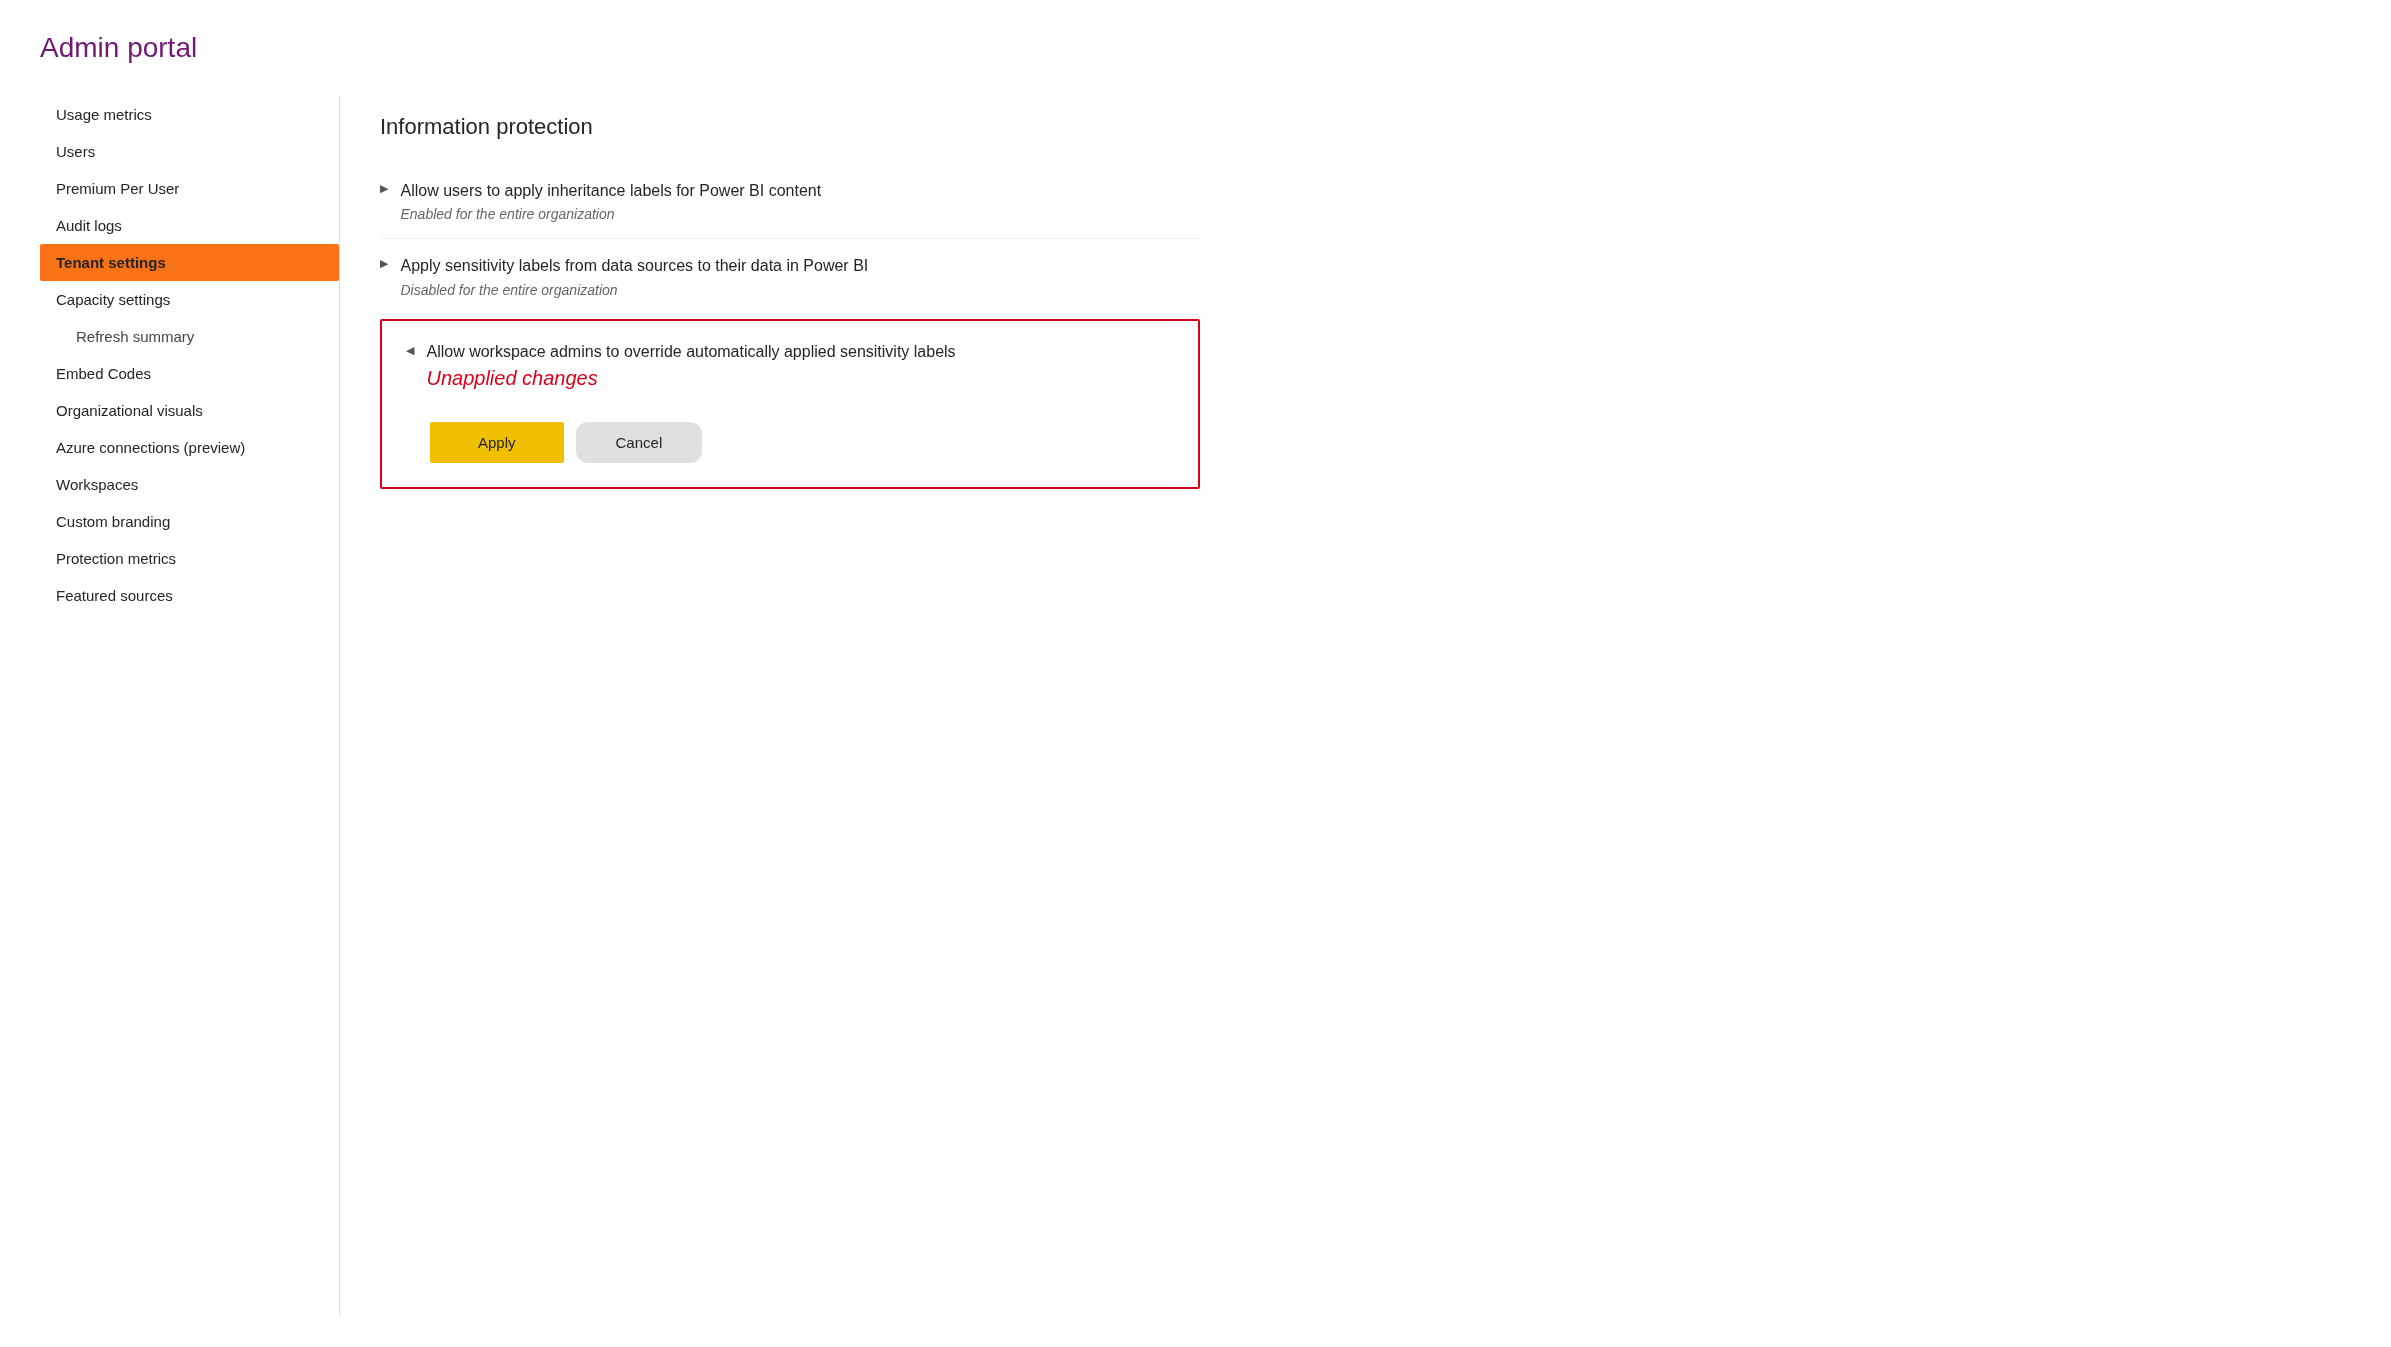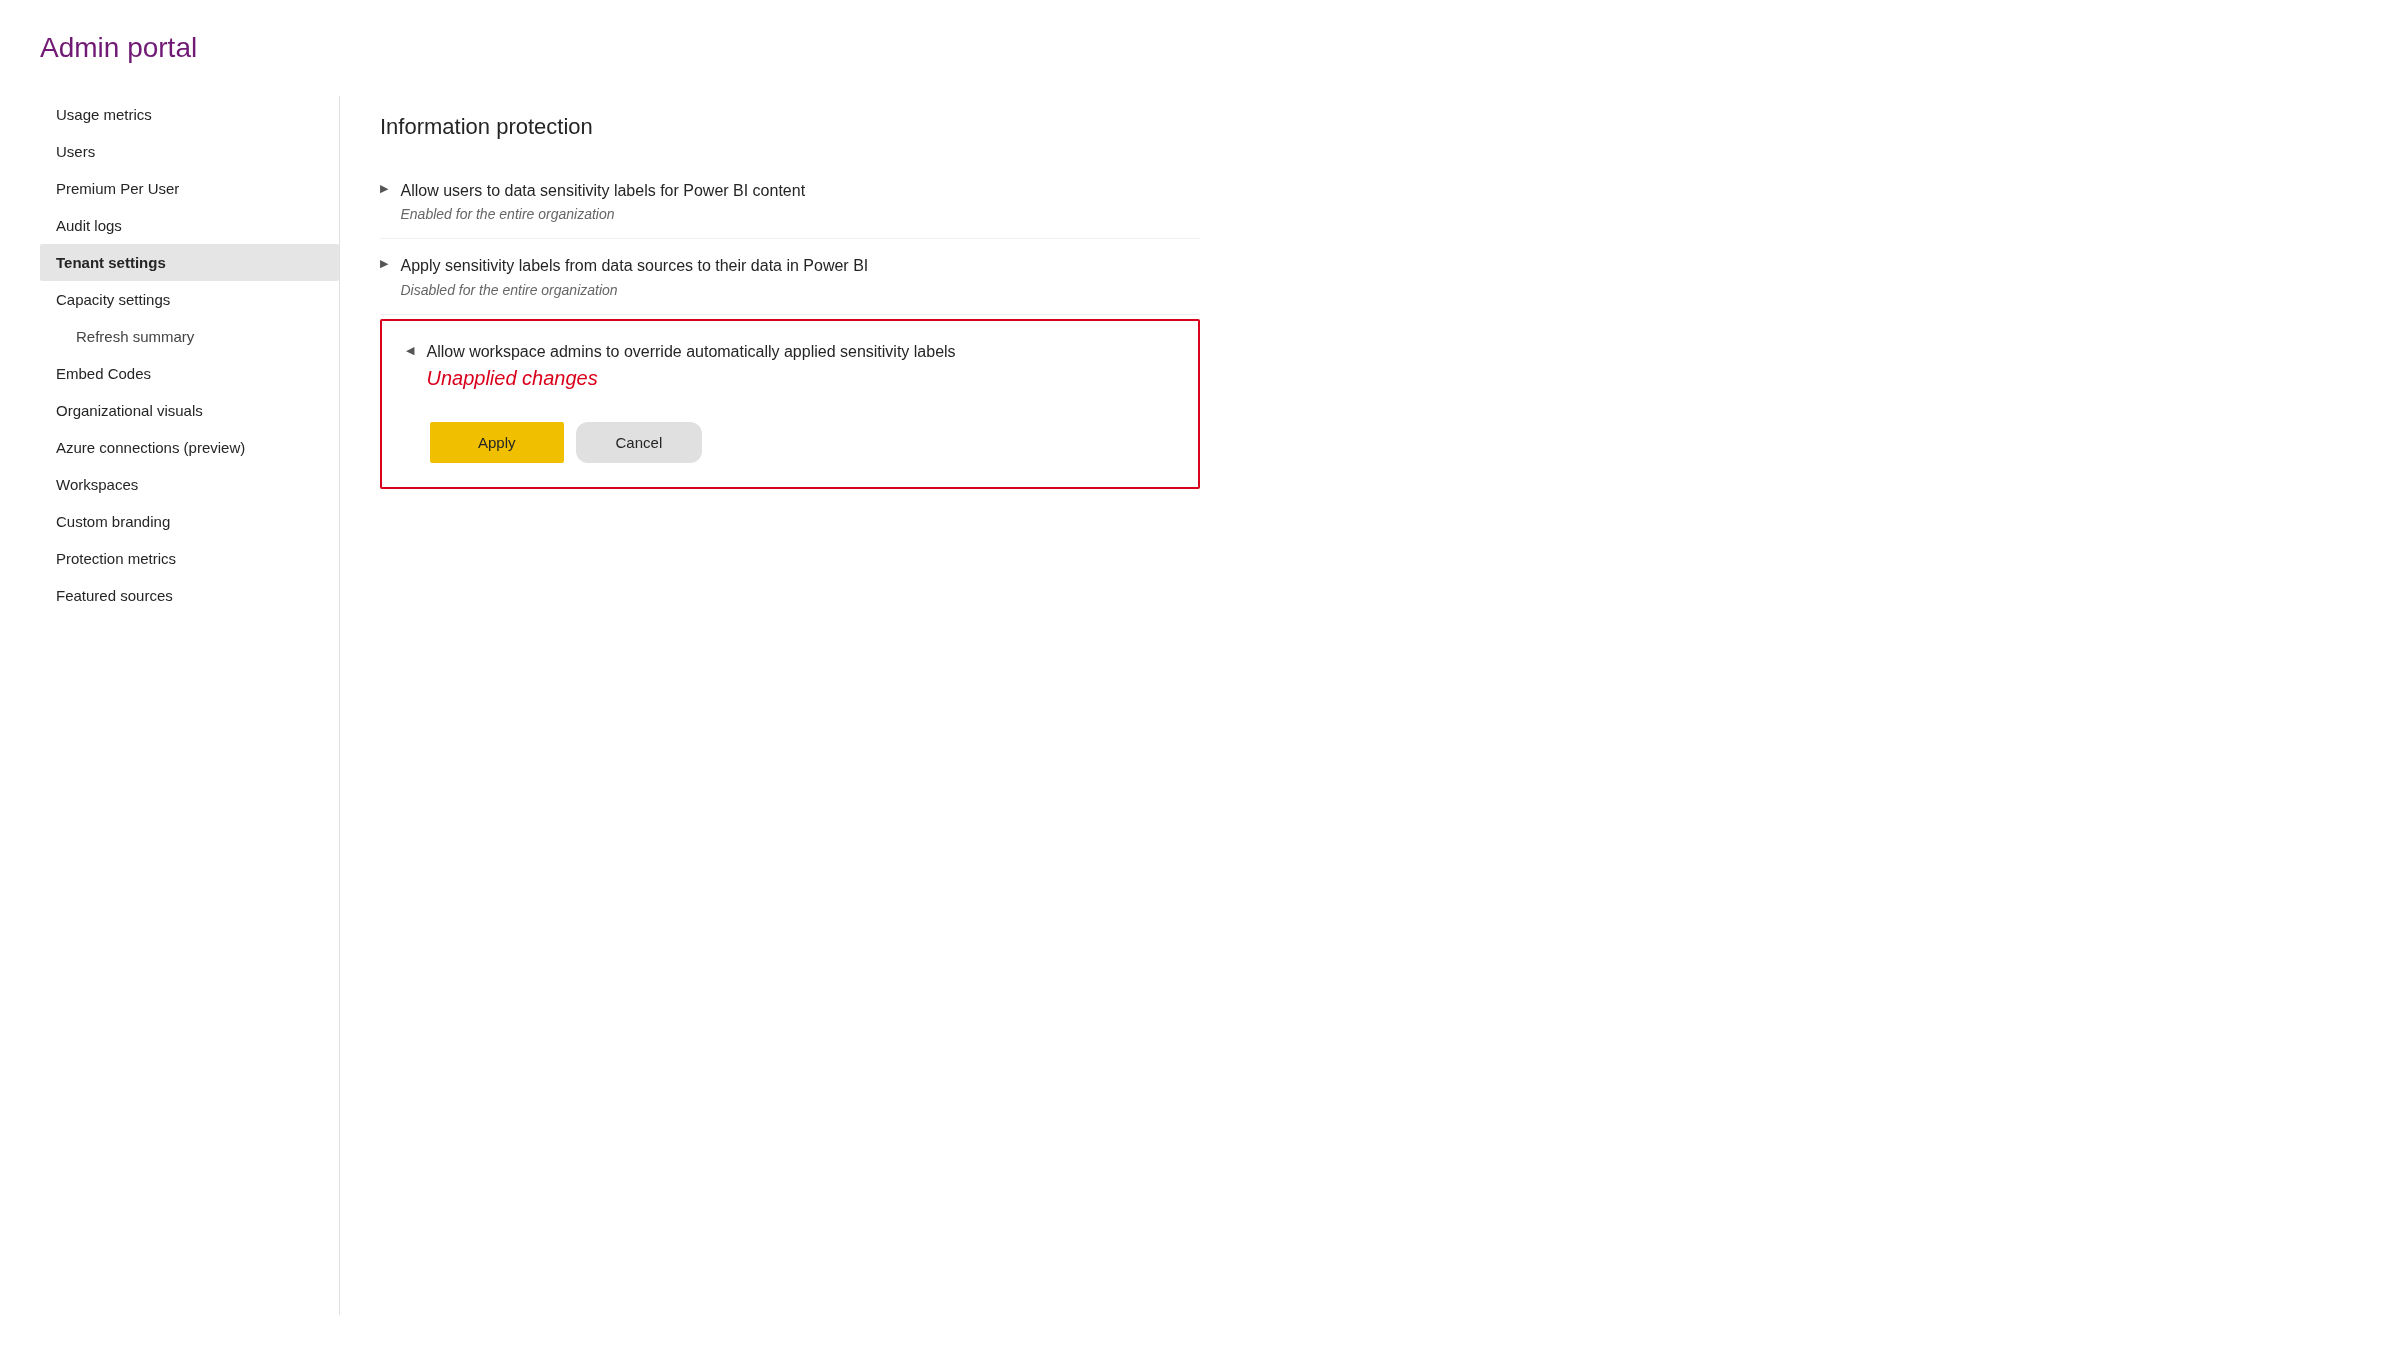--- a/index.html
+++ b/index.html
@@ -33,21 +33,21 @@
       padding-right: 0;
     }
     .sidebar-item {
       padding: 10px 16px;
       cursor: pointer;
       color: #252525;
       font-size: 15px;
       border-radius: 2px;
     }
     .sidebar-item.active {
-      background: #e5e5e5;
+      background: #f97316;
       font-weight: 600;
     }
     .sidebar-item.sub-item {
       padding-left: 36px;
       color: #444;
     }
     
     .main-content {
       flex: 1;
       padding: 0 40px;
@@ -246,21 +246,21 @@
         <span>Featured sources</span>
       </div>
     </nav>
 
     <main class="main-content">
       <h2 class="section-title">Information protection</h2>
 
       <div class="setting-row">
         <span class="chevron">▶</span>
         <div class="setting-info">
-          <div class="setting-title">Allow users to data sensitivity labels for Power BI content</div>
+          <div class="setting-title">Allow users to apply inheritance labels for Power BI content</div>
           <div class="setting-subtitle">Enabled for the entire organization</div>
         </div>
       </div>
 
       <div class="setting-row">
         <span class="chevron">▶</span>
         <div class="setting-info">
           <div class="setting-title">Apply sensitivity labels from data sources to their data in Power BI</div>
           <div class="setting-subtitle">Disabled for the entire organization</div>
         </div>

